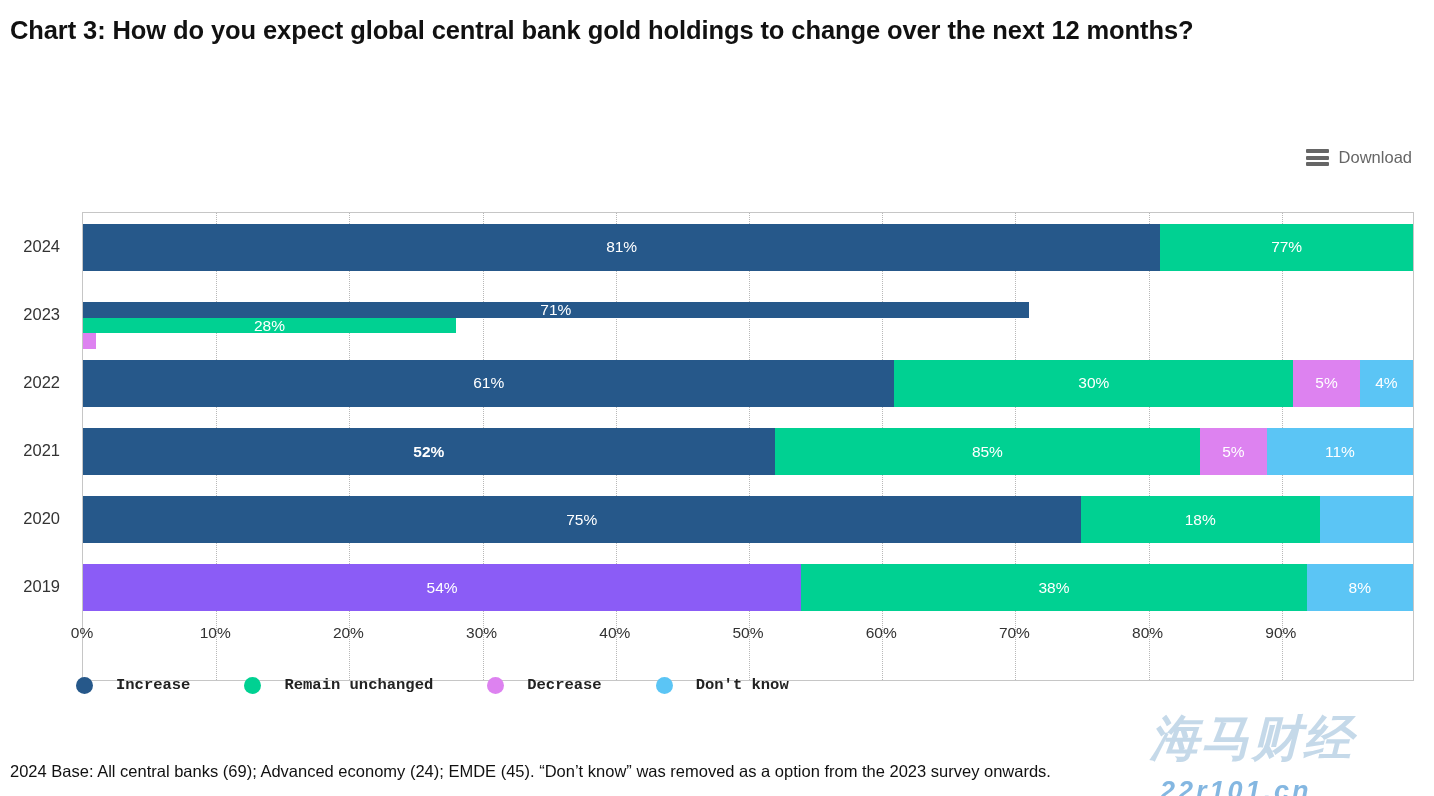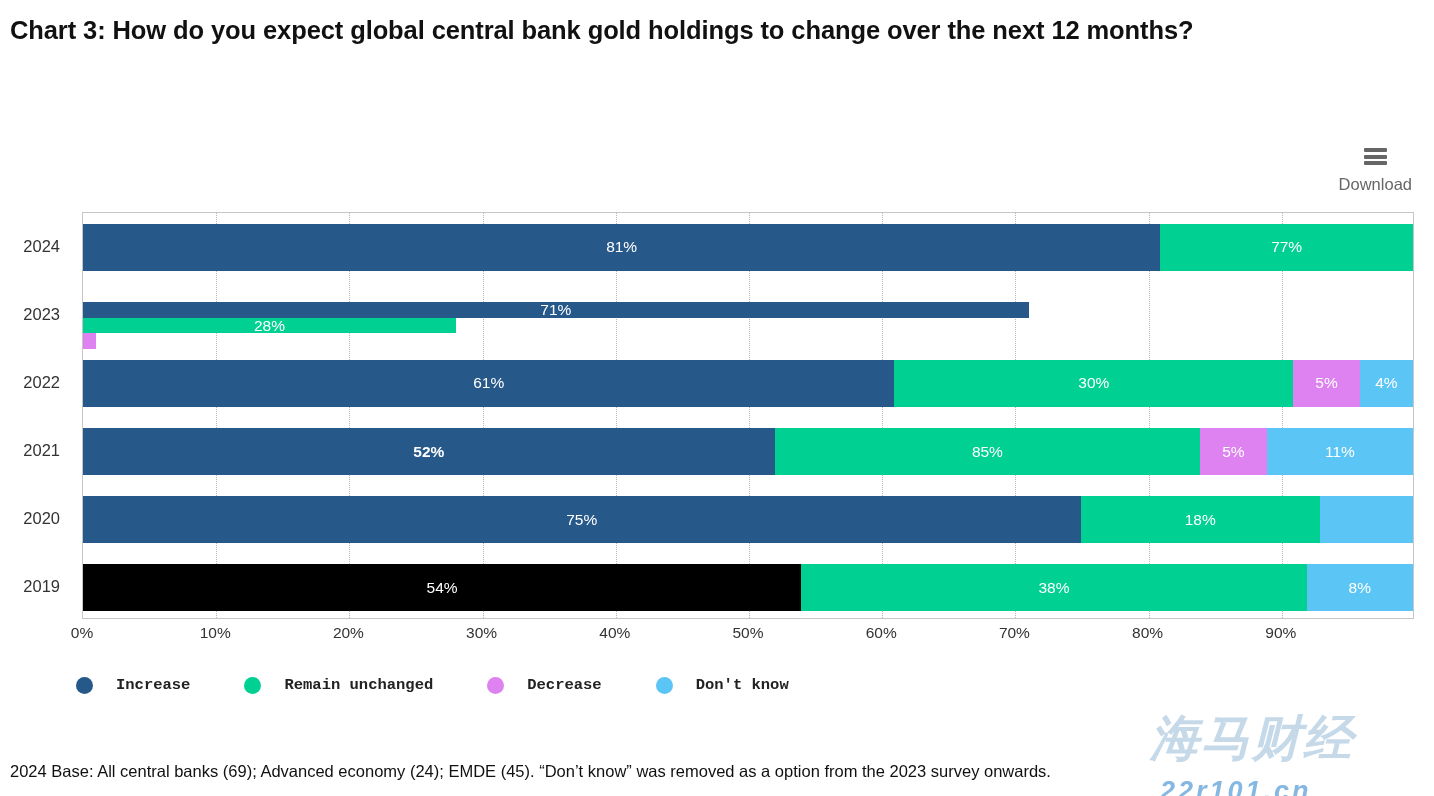--- a/index.html
+++ b/index.html
@@ -32,21 +32,20 @@
   
   #download-control {
     position: absolute;
     right: 22px;
     top: 148px;
     display: flex;
     align-items: center;
     gap: 10px;
     cursor: pointer;
     user-select: none;
-    flex-direction: column;
   }
   #download-control .hamburger {
     display: flex;
     flex-direction: column;
     justify-content: space-between;
     width: 23px;
     height: 17px;
   }
   #download-control .hamburger span {
     display: block;
@@ -59,21 +58,21 @@
     font-size: 16.5px;
     color: #666666;
   }
 
   
   #plot-frame {
     position: absolute;
     left: 82px;
     top: 212px;
     width: 1332px;
-    height: 407px;
+    height: 469px;
     border: 1px solid #c6c6c6;
     box-sizing: border-box;
     background: #ffffff;
   }
   #gridlines {
     position: absolute;
     inset: 0;
     pointer-events: none;
   }
   #gridlines .gl {
@@ -308,21 +307,21 @@
       <div class="bar-row" style="top: 283.25px;">
         <div class="seg" style="width: 999px; background: rgb(38, 88, 138);">
           <span class="seg-label">75%</span>
         </div>
         <div class="seg" style="width: 239.76px; background: rgb(0, 209, 146);">
           <span class="seg-label">18%</span>
         </div>
         <div class="seg" style="width: 93.24px; background: rgb(91, 197, 245);"></div>
       </div>
       <div class="bar-row" style="top: 351.417px;">
-        <div class="seg" style="width: 719.28px; background: #000000;">
+        <div class="seg" style="width: 719.28px; background: #8b5cf6;">
           <span class="seg-label">54%</span>
         </div>
         <div class="seg" style="width: 506.16px; background: rgb(0, 209, 146);">
           <span class="seg-label">38%</span>
         </div>
         <div class="seg" style="width: 106.56px; background: rgb(91, 197, 245);">
           <span class="seg-label">8%</span>
         </div>
       </div>
     </div>

